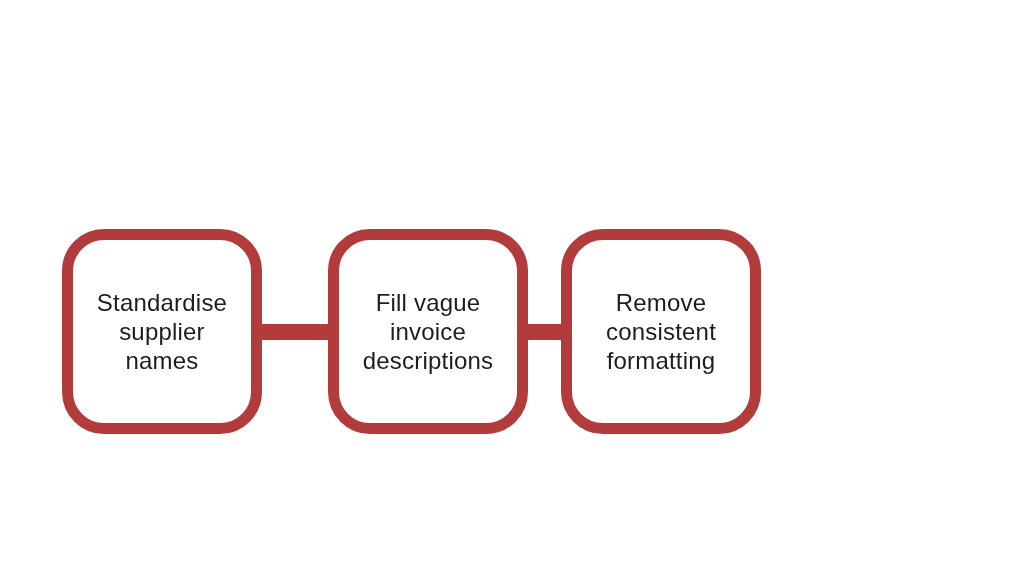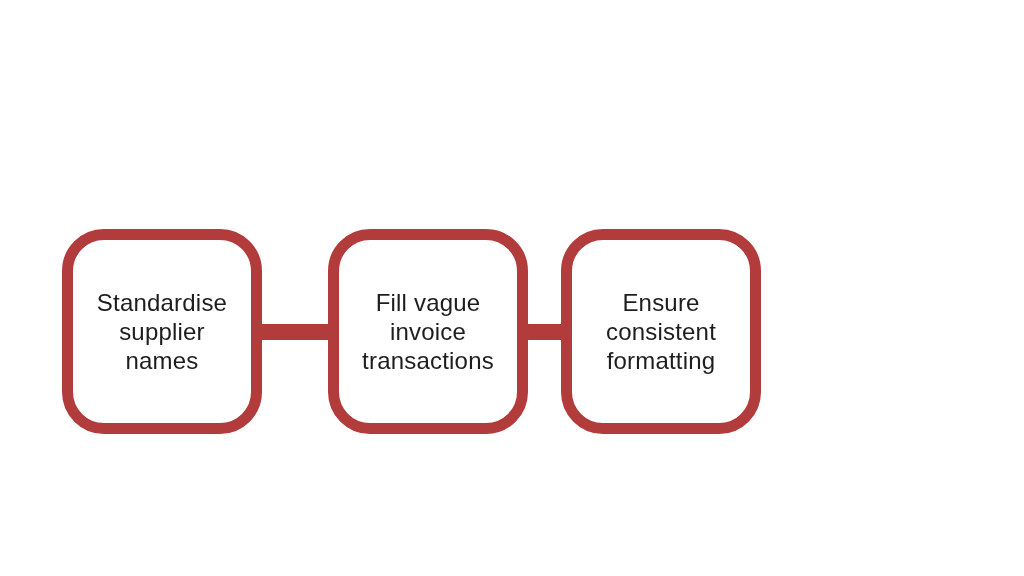--- a/index.html
+++ b/index.html
@@ -69,25 +69,25 @@
     </div>
 
     <div class="connector"></div>
 
 
     <div class="connector"></div>
 
     <div class="flow-box">
       <span class="label">Fill vague
 invoice
-transactions</span>
+descriptions</span>
     </div>
 
     <div class="connector"></div>
 
     <div class="flow-box">
-      <span class="label">Ensure
+      <span class="label">Remove
 consistent
 formatting</span>
     </div>
 
   </div>
 </div>
 
 </body></html>

